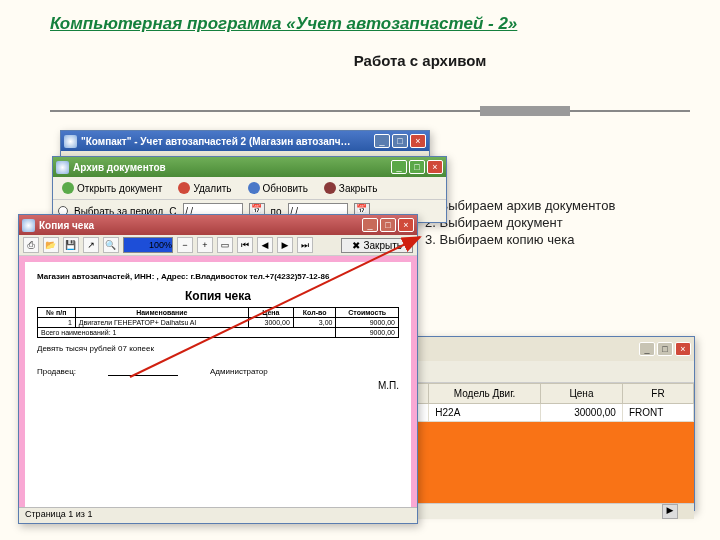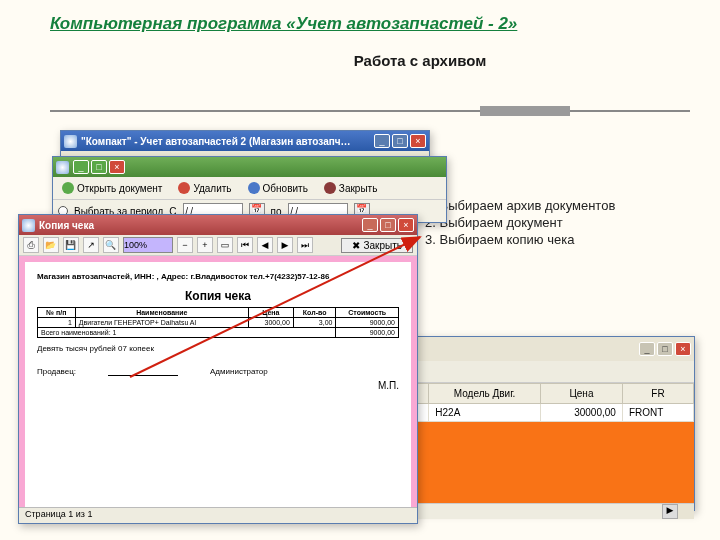--- a/index.html
+++ b/index.html
@@ -157,23 +157,23 @@
     border: 1px solid #bbb;
     background: #f8f8f8;
     font-size: 9px;
     text-align: center;
     line-height: 14px;
     cursor: pointer;
   }
   .rt-zoom {
     width: 50px; height: 16px;
     border: 1px solid #888;
-    background: #c4b5fd;
+    background: #1d4ed8;
     font-size: 9px;
-    text-align: left;
+    text-align: right;
     line-height: 14px;
   }
   .rt-close {
     margin-left: auto;
     padding: 1px 10px;
     border: 1px solid #888;
     background: #eee;
     font-size: 10px;
     cursor: pointer;
     display: flex; align-items: center; gap: 3px;
@@ -285,20 +285,21 @@
       <div class="win-btn min">_</div>
       <div class="win-btn max">□</div>
       <div class="win-btn close">×</div>
     </div>
   </div>
 </div>
 
 <div class="win win-archive">
   <div class="titlebar green">
     <span class="win-icon"></span>
+    <span class="titlebar-text">Архив документов</span>
     <div class="win-btns">
       <div class="win-btn min" style="background:#5aa847">_</div>
       <div class="win-btn max" style="background:#5aa847">□</div>
       <div class="win-btn close">×</div>
     </div>
   </div>
   <div class="toolbar">
     <div class="tb-btn">
       <span class="tb-icon green"></span>
       <span>Открыть документ</span>

